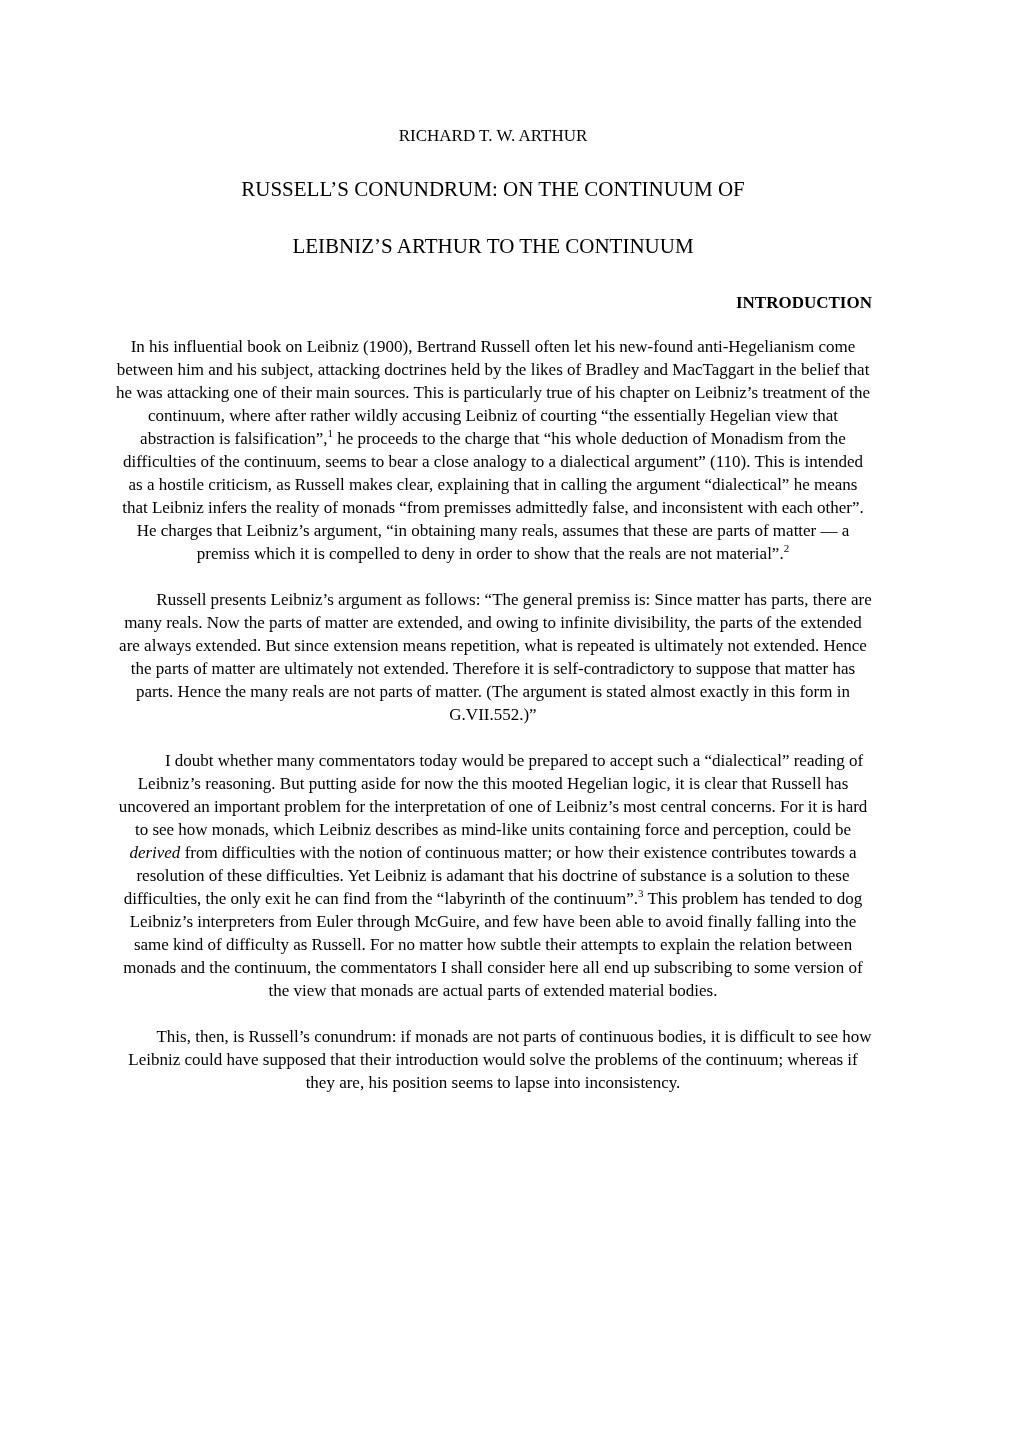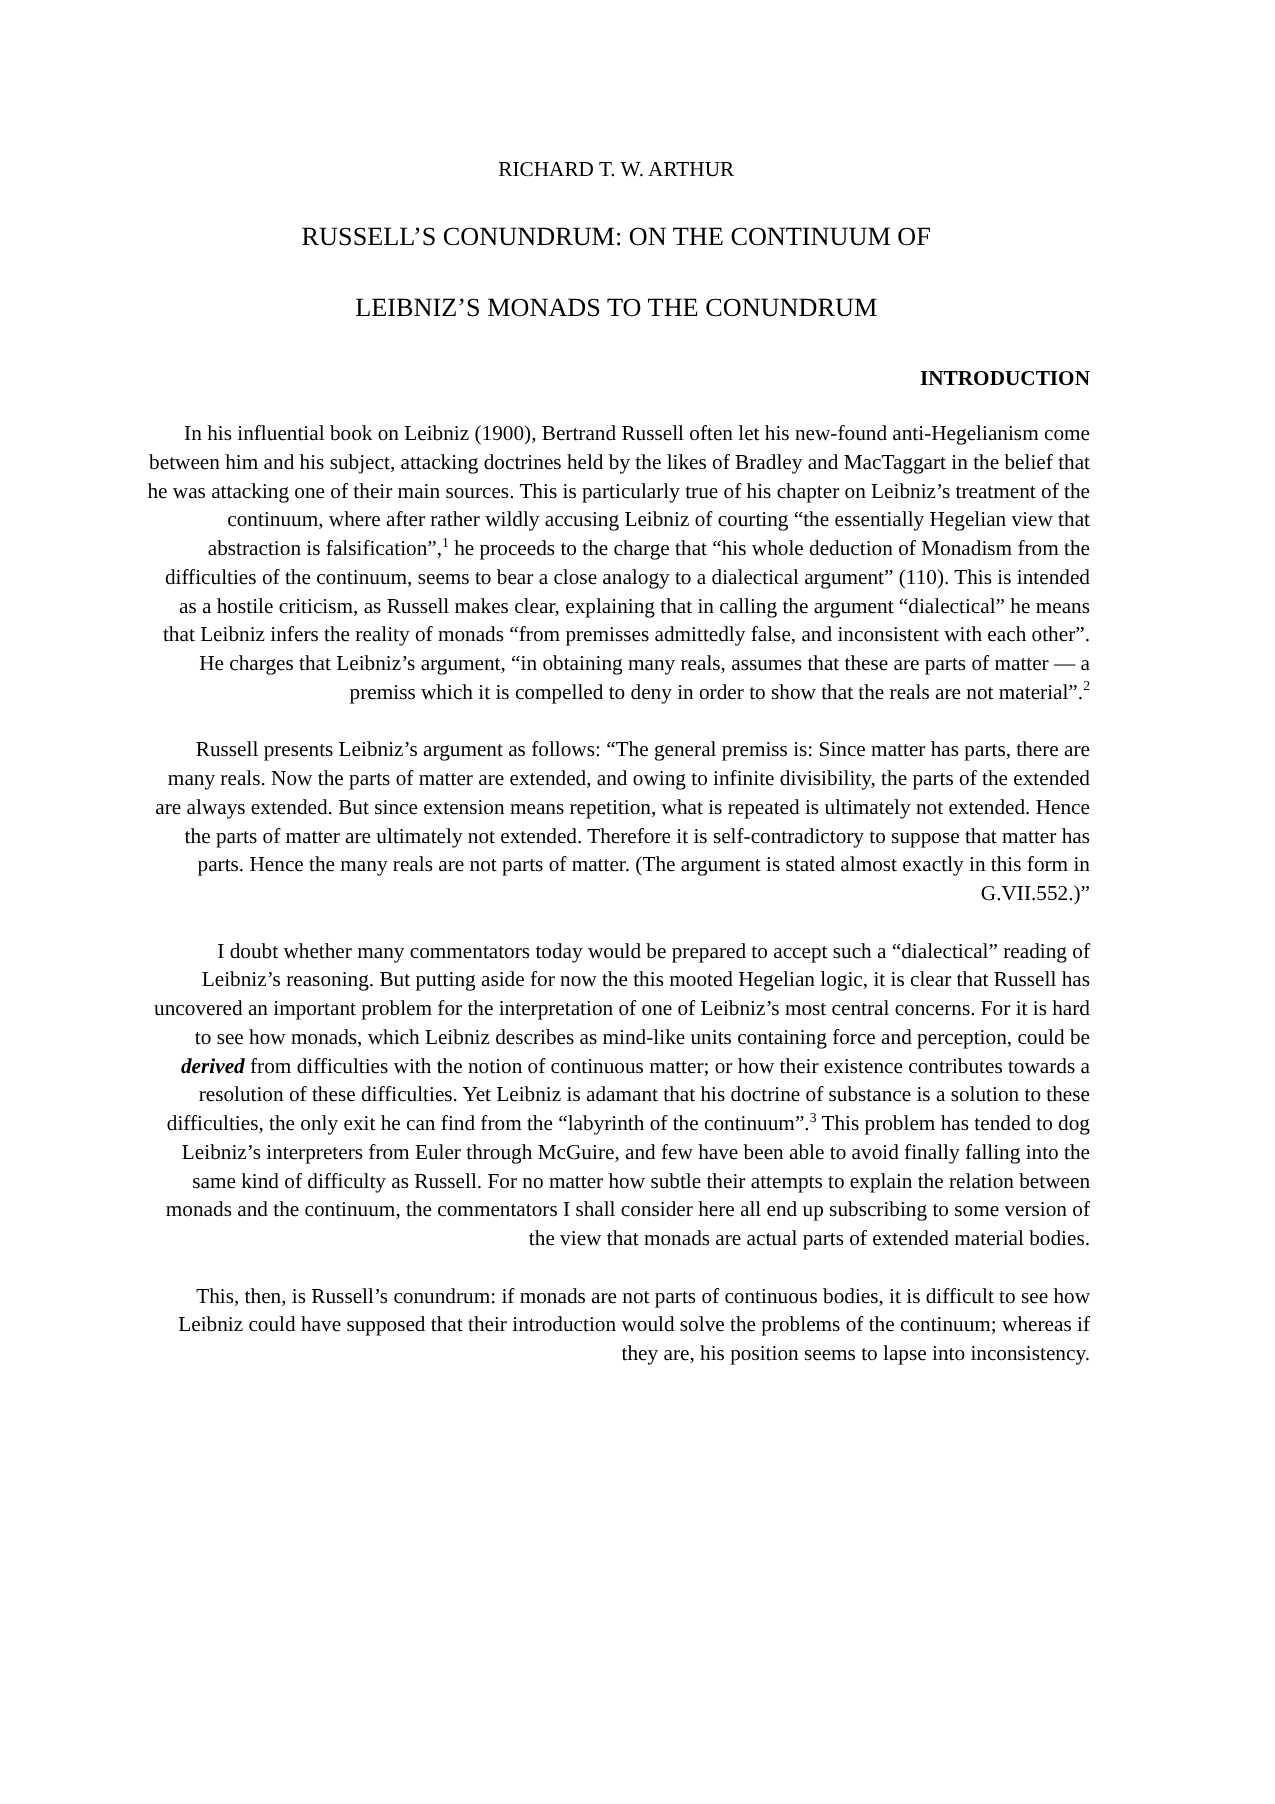--- a/index.html
+++ b/index.html
@@ -35,44 +35,43 @@
     text-align: right;
     font-size: 17px;
     line-height: 23px;
     font-weight: bold;
     margin: 0 0 21px 0;
   }
   .body-text p {
     font-size: 17px;
     line-height: 23px;
     margin: 0 0 23px 0;
-    text-align: right;
+    text-align: center;
   }
   .body-text p.indent {
     text-indent: 42px;
   }
   .body-text sup {
     font-size: 11px;
     line-height: 0;
     vertical-align: super;
   }
   .body-text em {
     font-style: italic;
-    font-weight: bold;
   }
 </style>
 </head>
 <body>
 
 <div class="page">
   <div class="author">RICHARD T. W. ARTHUR</div>
 
   <div class="title-line">RUSSELL’S CONUNDRUM: ON THE CONTINUUM OF</div>
 
-  <div class="title-line">LEIBNIZ’S MONADS TO THE CONUNDRUM</div>
+  <div class="title-line">LEIBNIZ’S ARTHUR TO THE CONTINUUM</div>
 
   <div class="section-heading">INTRODUCTION</div>
 
   <div class="body-text">
       <p><span>In his influential book on Leibniz (1900), Bertrand Russell often let his new-found anti-Hegelianism come between him and his subject, attacking doctrines held by the likes of Bradley and MacTaggart in the belief that he was attacking one of their main sources. This is particularly true of his chapter on Leibniz’s treatment of the continuum, where after rather wildly accusing Leibniz of courting “the essentially Hegelian view that abstraction is falsification”,</span><sup>1</sup><span> he proceeds to the charge that “his whole deduction of Monadism from the difficulties of the continuum, seems to bear a close analogy to a dialectical argument” (110). This is intended as a hostile criticism, as Russell makes clear, explaining that in calling the argument “dialectical” he means that Leibniz infers the reality of monads “from premisses admittedly false, and inconsistent with each other”. He charges that Leibniz’s argument, “in obtaining many reals, assumes that these are parts of matter — a premiss which it is compelled to deny in order to show that the reals are not material”.</span><sup>2</sup></p>
       <p class="indent"><span>Russell presents Leibniz’s argument as follows: “The general premiss is: Since matter has parts, there are many reals. Now the parts of matter are extended, and owing to infinite divisibility, the parts of the extended are always extended. But since extension means repetition, what is repeated is ultimately not extended. Hence the parts of matter are ultimately not extended. Therefore it is self-contradictory to suppose that matter has parts. Hence the many reals are not parts of matter. (The argument is stated almost exactly in this form in G.VII.552.)”</span></p>
       <p class="indent"><span>I doubt whether many commentators today would be prepared to accept such a “dialectical” reading of Leibniz’s reasoning. But putting aside for now the this mooted Hegelian logic, it is clear that Russell has uncovered an important problem for the interpretation of one of Leibniz’s most central concerns. For it is hard to see how monads, which Leibniz describes as mind-like units containing force and perception, could be </span><em>derived</em><span> from difficulties with the notion of continuous matter; or how their existence contributes towards a resolution of these difficulties. Yet Leibniz is adamant that his doctrine of substance is a solution to these difficulties, the only exit he can find from the “labyrinth of the continuum”.</span><sup>3</sup><span> This problem has tended to dog Leibniz’s interpreters from Euler through McGuire, and few have been able to avoid finally falling into the same kind of difficulty as Russell. For no matter how subtle their attempts to explain the relation between monads and the continuum, the commentators I shall consider here all end up subscribing to some version of the view that monads are actual parts of extended material bodies.</span></p>
       <p class="indent"><span>This, then, is Russell’s conundrum: if monads are not parts of continuous bodies, it is difficult to see how Leibniz could have supposed that their introduction would solve the problems of the continuum; whereas if they are, his position seems to lapse into inconsistency.</span></p>
     </div>
 </div>

